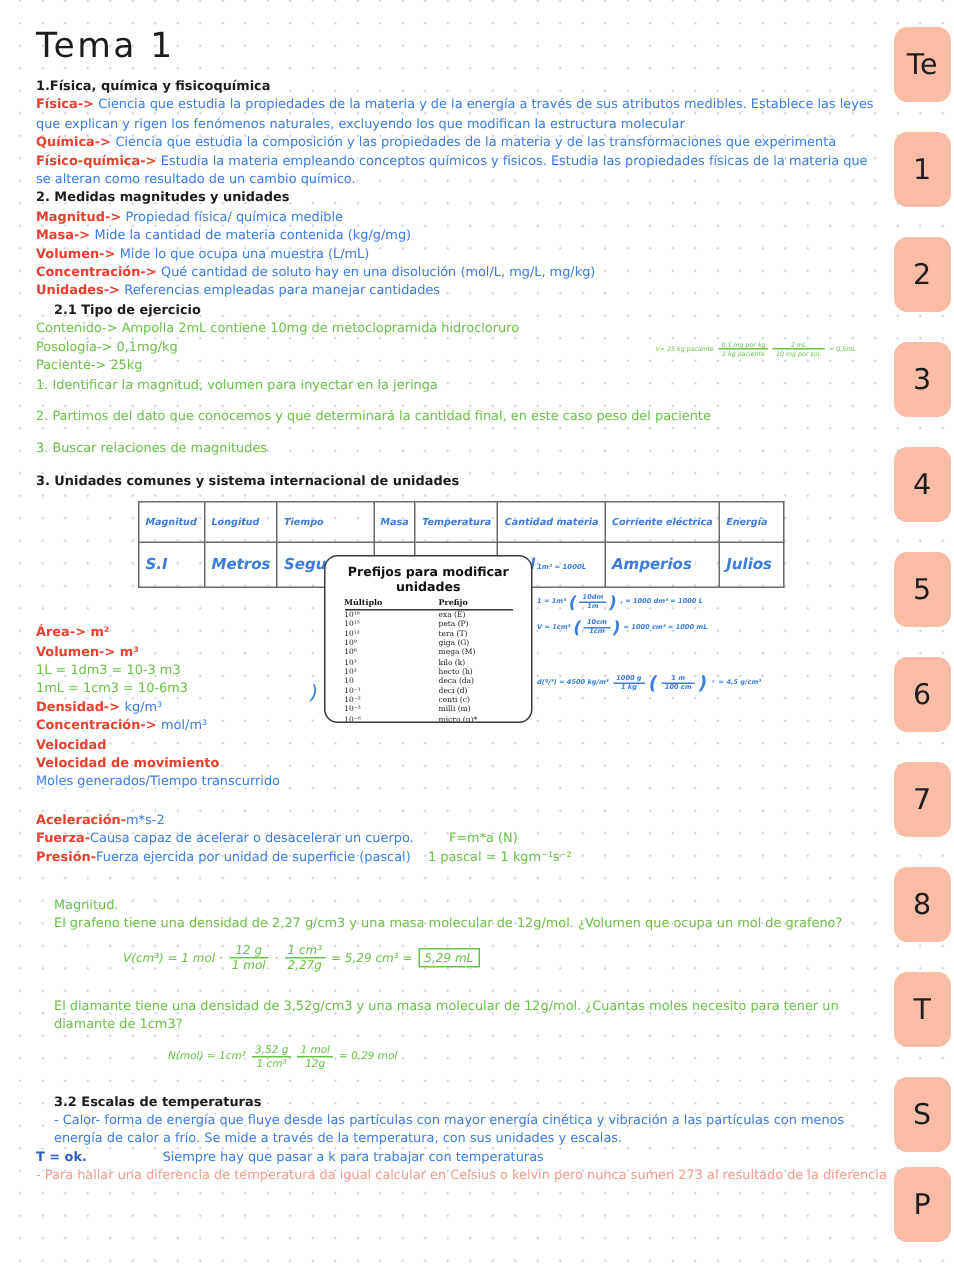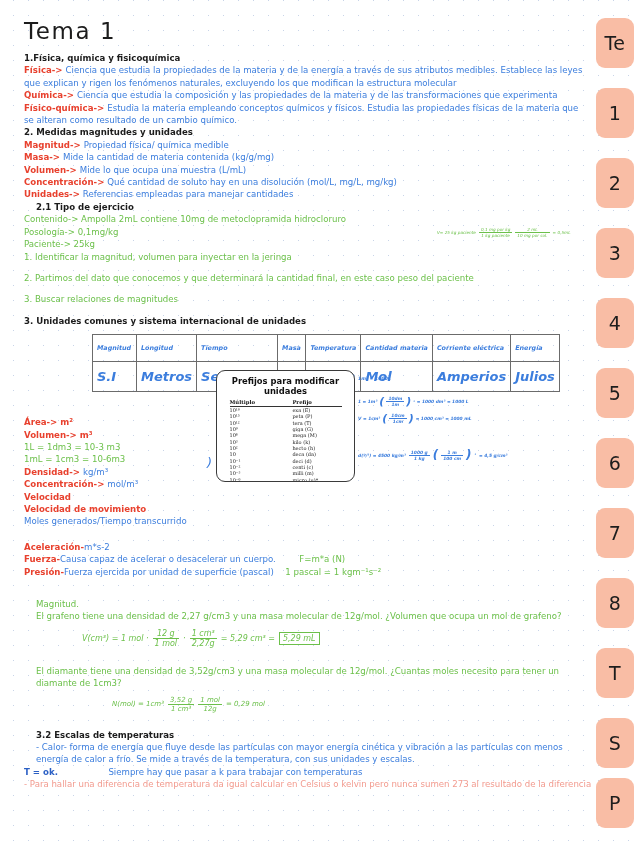--- a/index.html
+++ b/index.html
@@ -66,21 +66,21 @@
     height: 27px;
     padding: 2px 4px;
     font-size: 6.4px;
     color: #3b7ddd;
     font-weight: 700;
     font-style: italic;
     vertical-align: middle;
     white-space: nowrap;
     margin-left: 38px;
   }
-  table.si tr.vals td { font-size: 13px; height: 30px; }
+  table.si tr.vals td { font-size: 10px; height: 30px; }
 
   
   .prefix-card {
     position: absolute;
     left: 216px; top: 370px;
     width: 139px; height: 112px;
     background: #fff;
     border: 1.6px solid #3a3a3a;
     border-radius: 9px;
     padding: 5px 8px 4px 8px;

